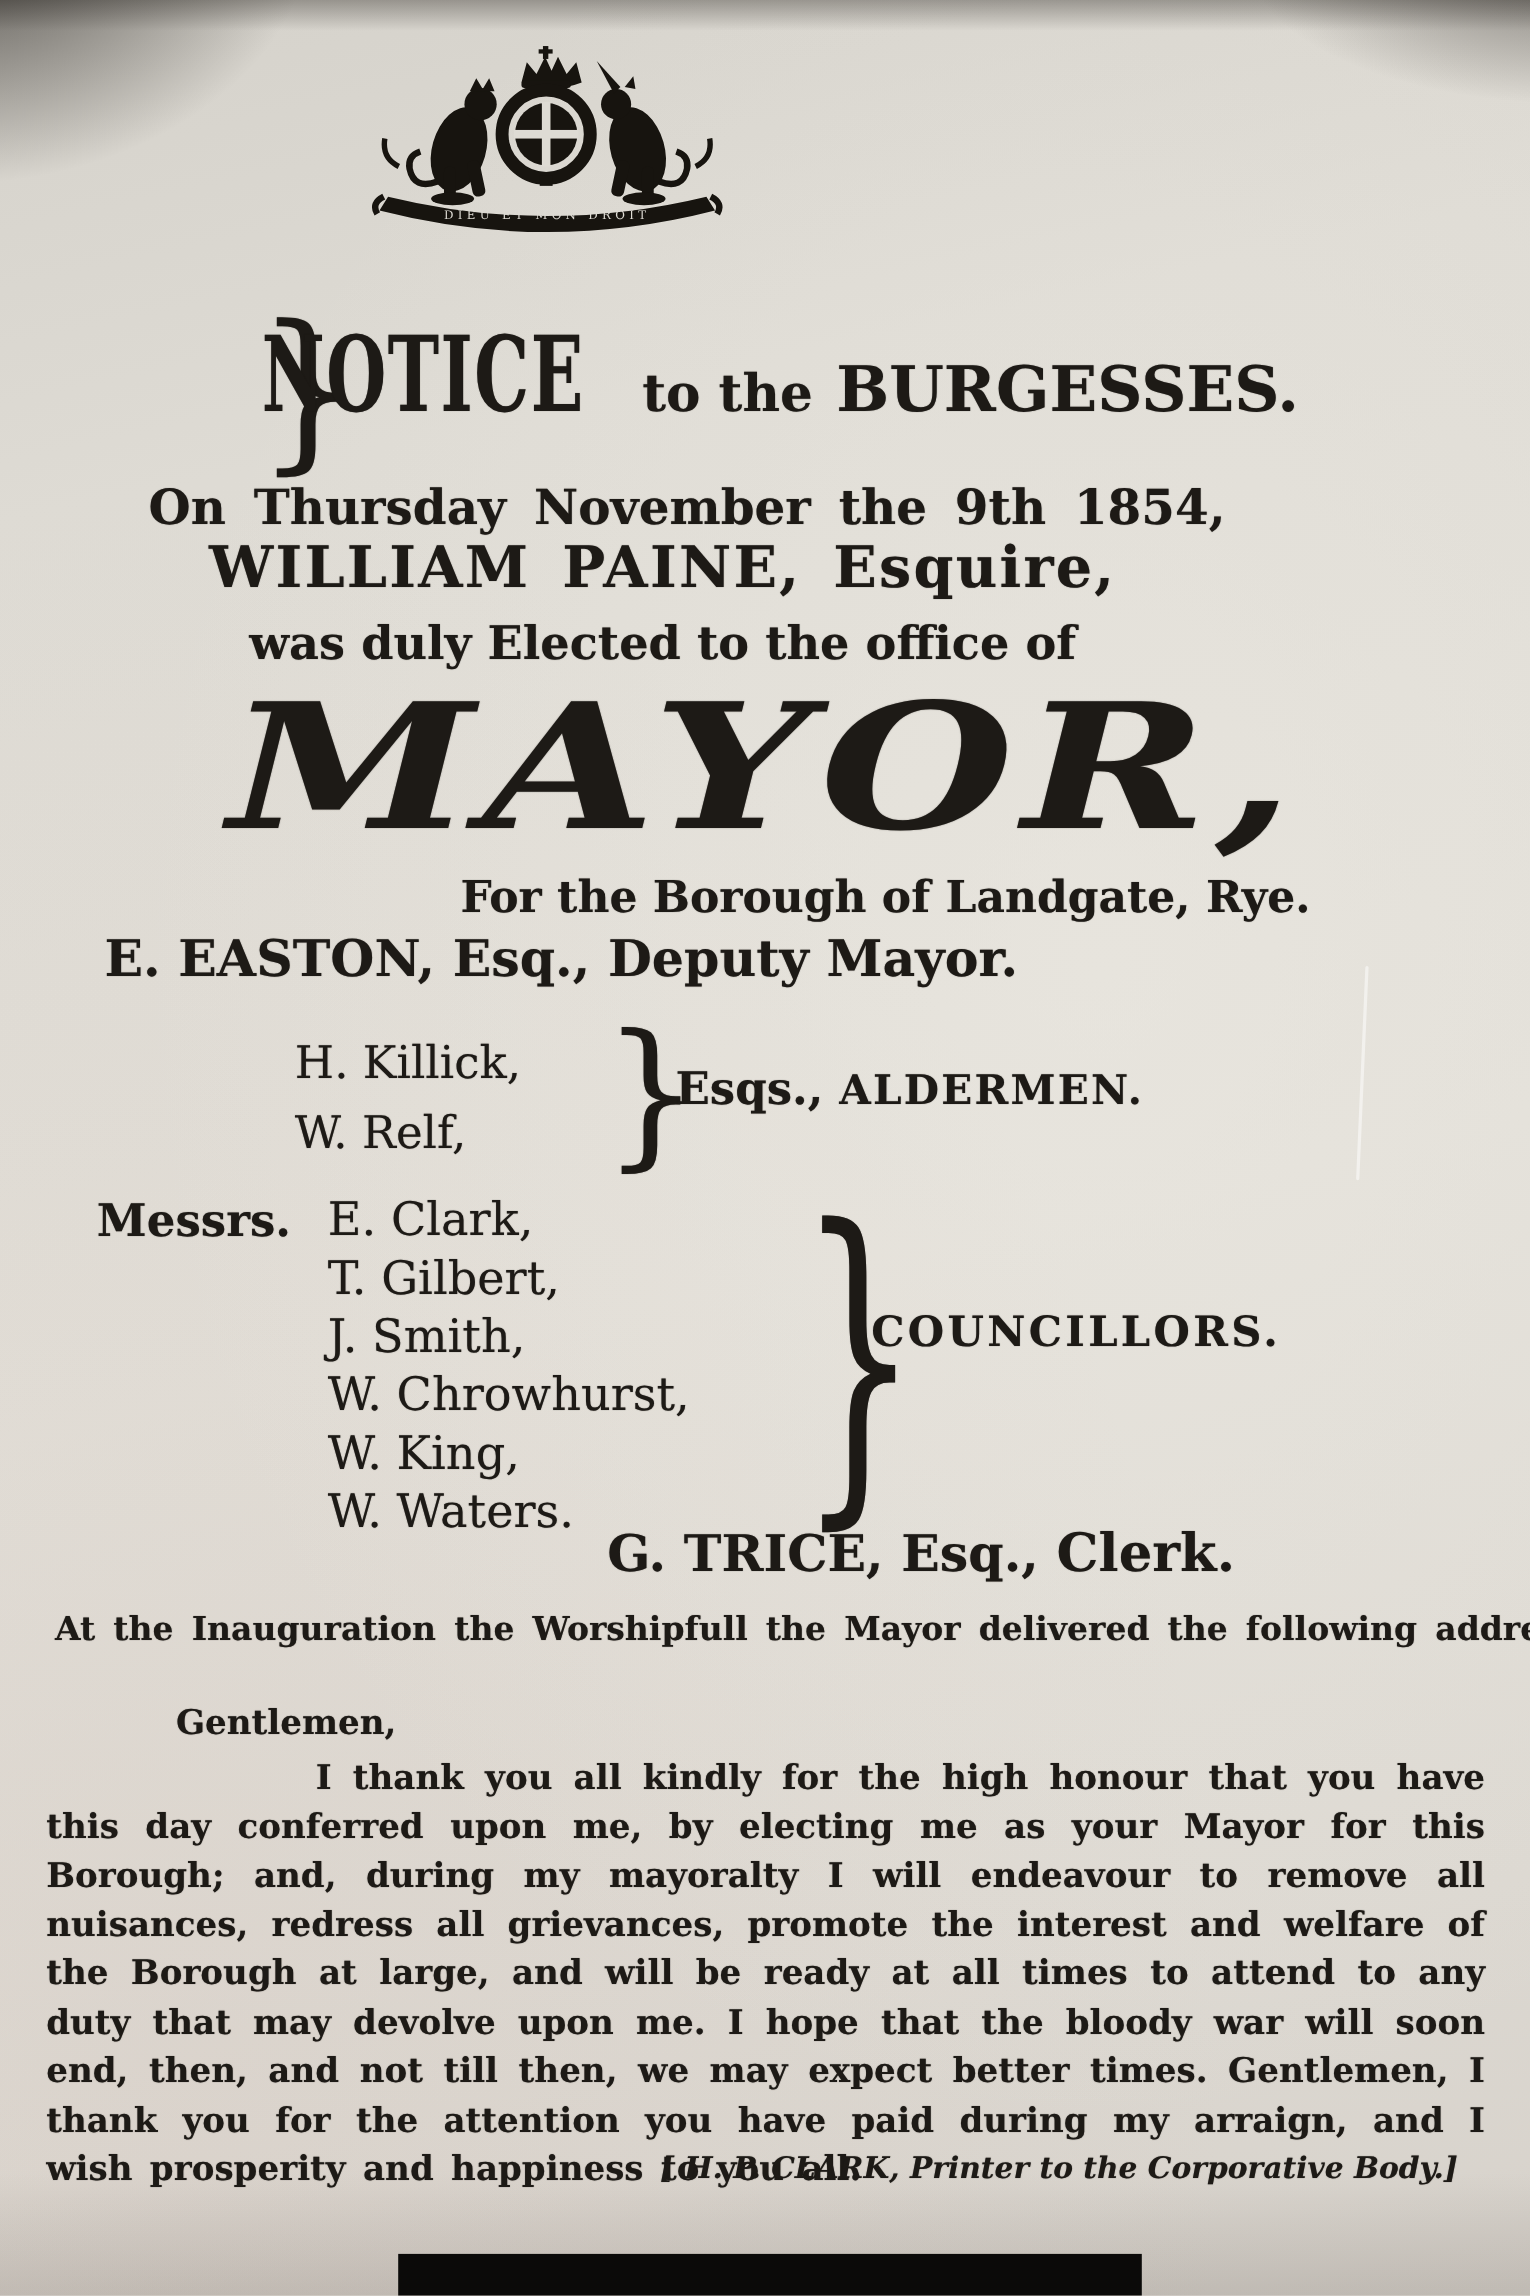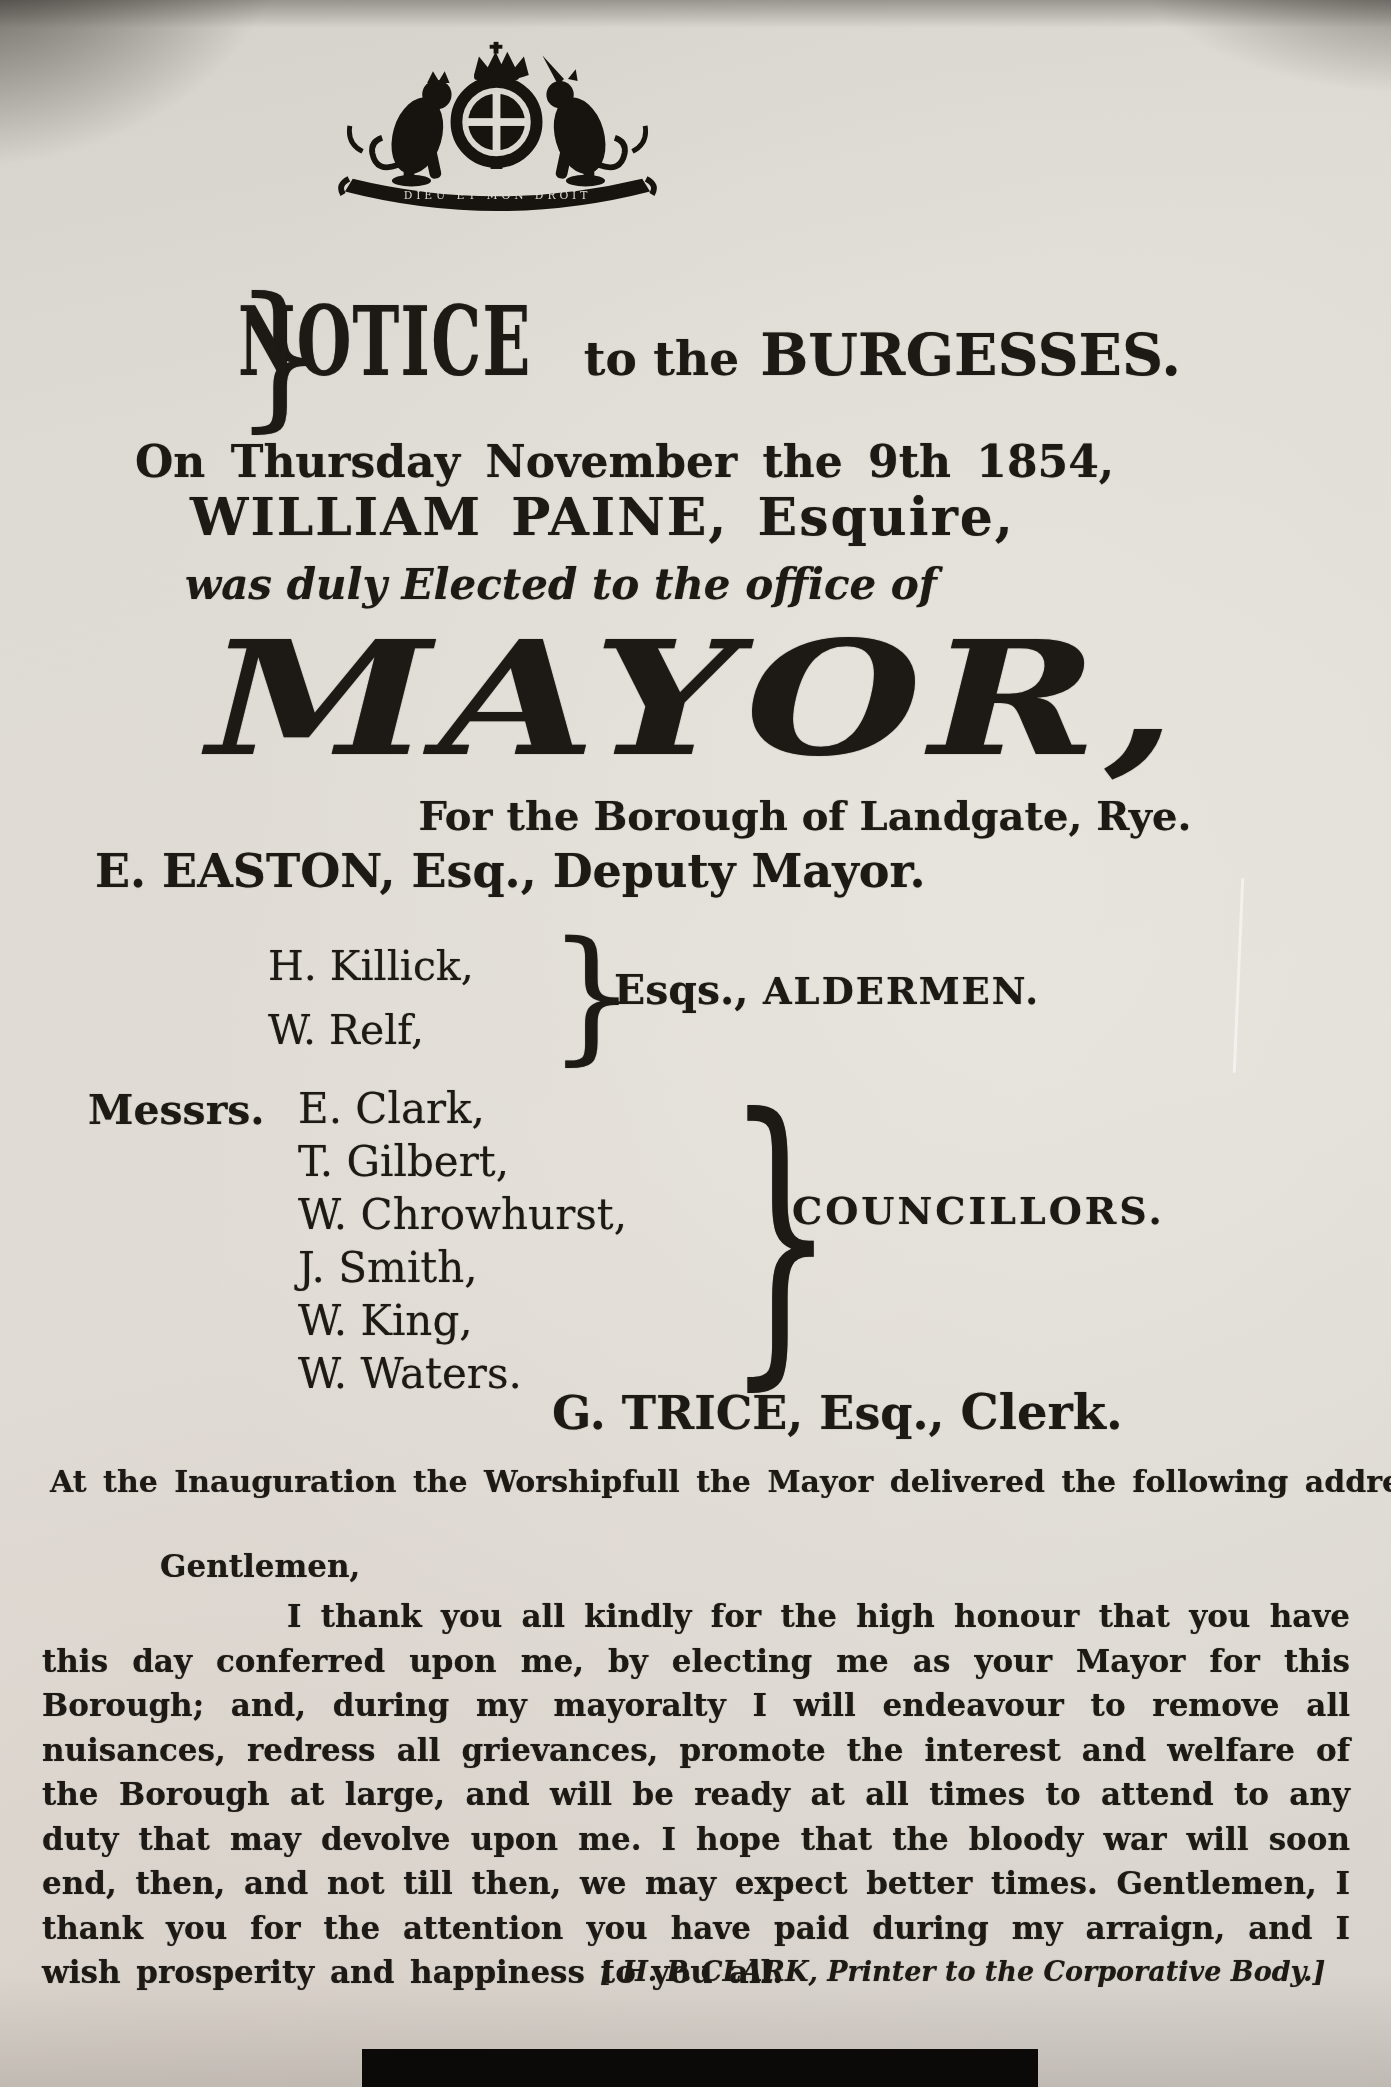--- a/index.html
+++ b/index.html
@@ -46,21 +46,21 @@
 
   
   .notice-line{left:238px;top:294px;white-space:nowrap;}
   .notice-big{display:inline-block;font-size:95px;font-weight:700;line-height:1;
     transform:scaleX(.66);transform-origin:left bottom;margin-right:-104px;letter-spacing:2px;}
   .notice-mid{display:inline-block;font-size:47px;font-weight:700;margin-right:16px;}
   .notice-last{display:inline-block;font-size:57px;font-weight:700;}
 
   .date-line{left:135px;top:436px;width:955px;text-align:center;font-size:44px;font-weight:700;word-spacing:10px;white-space:nowrap;}
   .paine-line{left:150px;top:486px;width:905px;text-align:center;font-size:52px;font-weight:700;letter-spacing:2px;word-spacing:9px;white-space:nowrap;}
-  .elected-line{left:185px;top:560px;width:835px;font-size:42px;font-weight:700;white-space:nowrap;font-style:italic;}
+  .elected-line{left:185px;top:560px;width:835px;text-align:center;font-size:42px;font-weight:700;white-space:nowrap;}
   .mayor-line{left:0;top:616px;width:1391px;text-align:center;white-space:nowrap;}
   .mayor-word{display:inline-block;font-size:158px;line-height:1.05;font-weight:700;font-style:italic;
     letter-spacing:6px;transform:scaleX(1.28);transform-origin:center;}
   .borough-rye{left:350px;top:792px;width:910px;text-align:center;font-size:40px;font-weight:700;white-space:nowrap;}
   .deputy-line{left:95px;top:844px;font-size:46px;font-weight:700;white-space:nowrap;}
 
   
   .aldermen-names{left:268px;top:934px;font-size:41px;font-weight:400;line-height:64px;}
   .brace-aldermen{left:548px;top:922px;font-size:138px;line-height:1;font-weight:400;
     transform:scaleY(1.05);transform-origin:left top;}
@@ -162,22 +162,22 @@
   </div>
   <div class="abs brace-aldermen ink">}</div>
   <div class="abs aldermen-title ink">
     <span>Esqs., </span><span class="small-caps">ALDERMEN.</span>
   </div>
 
   <div class="abs councillors-prefix ink">Messrs.</div>
   <div class="abs councillors-names ink">
     <div>E. Clark,</div>
     <div>T. Gilbert,</div>
+    <div>J. Smith,</div>
     <div>W. Chrowhurst,</div>
-    <div>J. Smith,</div>
     <div>W. King,</div>
     <div>W. Waters.</div>
   </div>
   <div class="abs brace-councillors ink">}</div>
   <div class="abs councillors-title ink">COUNCILLORS.</div>
 
   <div class="abs clerk-line ink">
     <span>G. TRICE, Esq., </span><span class="clerk-title">Clerk.</span>
   </div>
 

